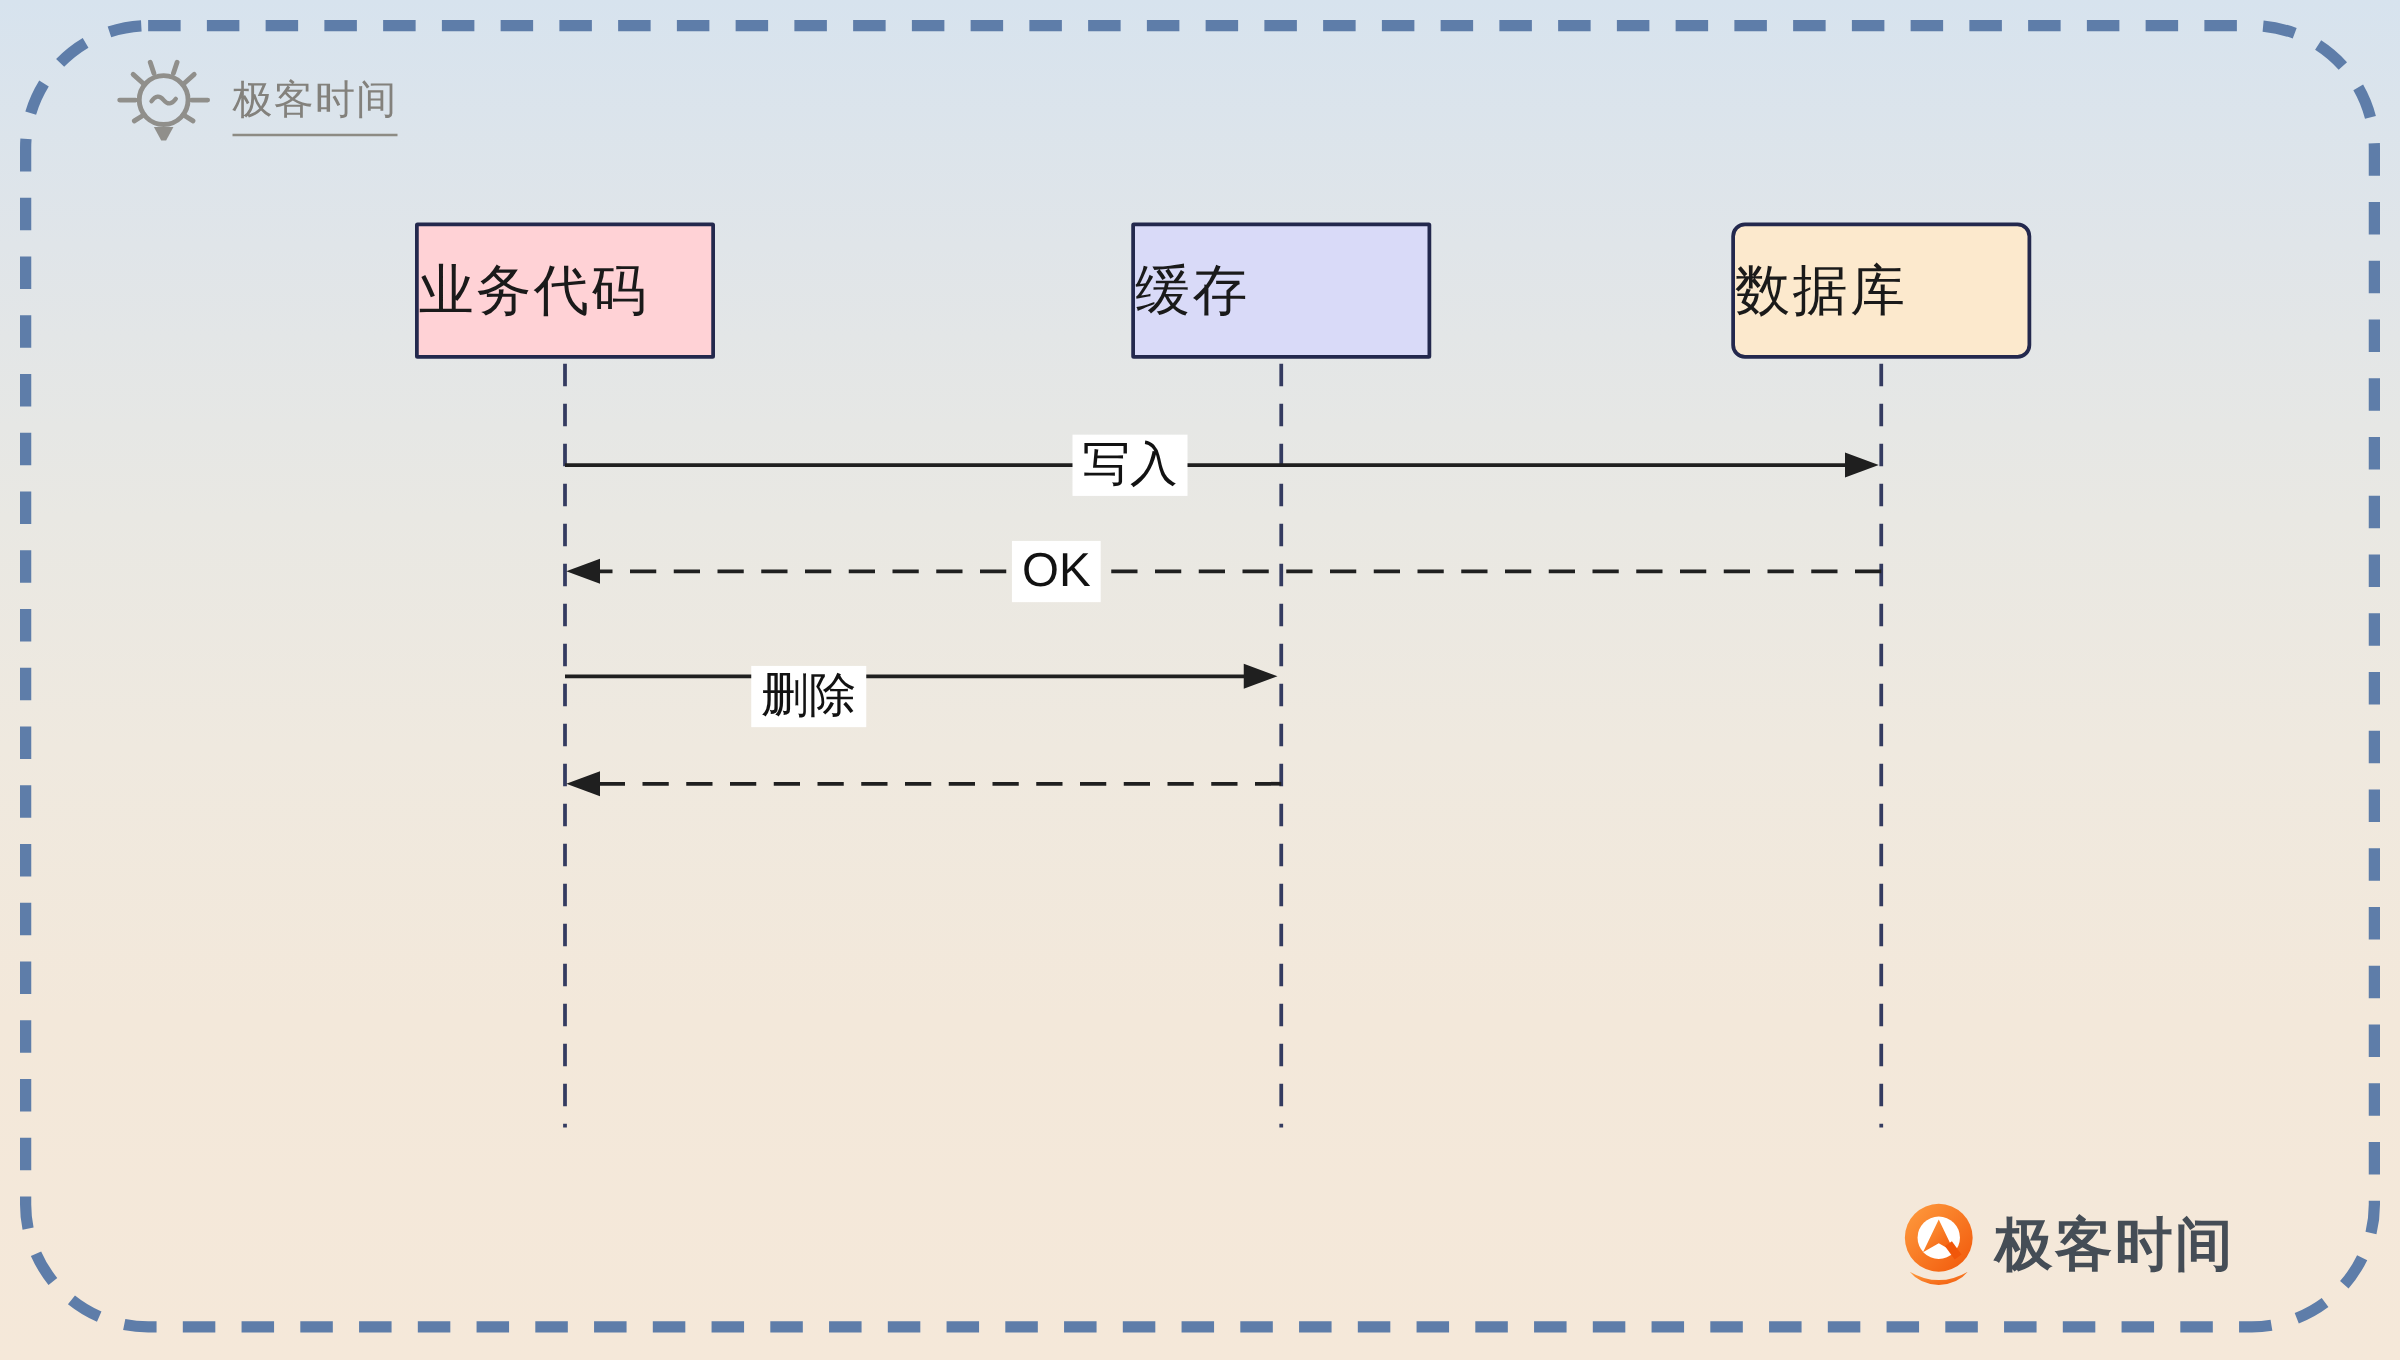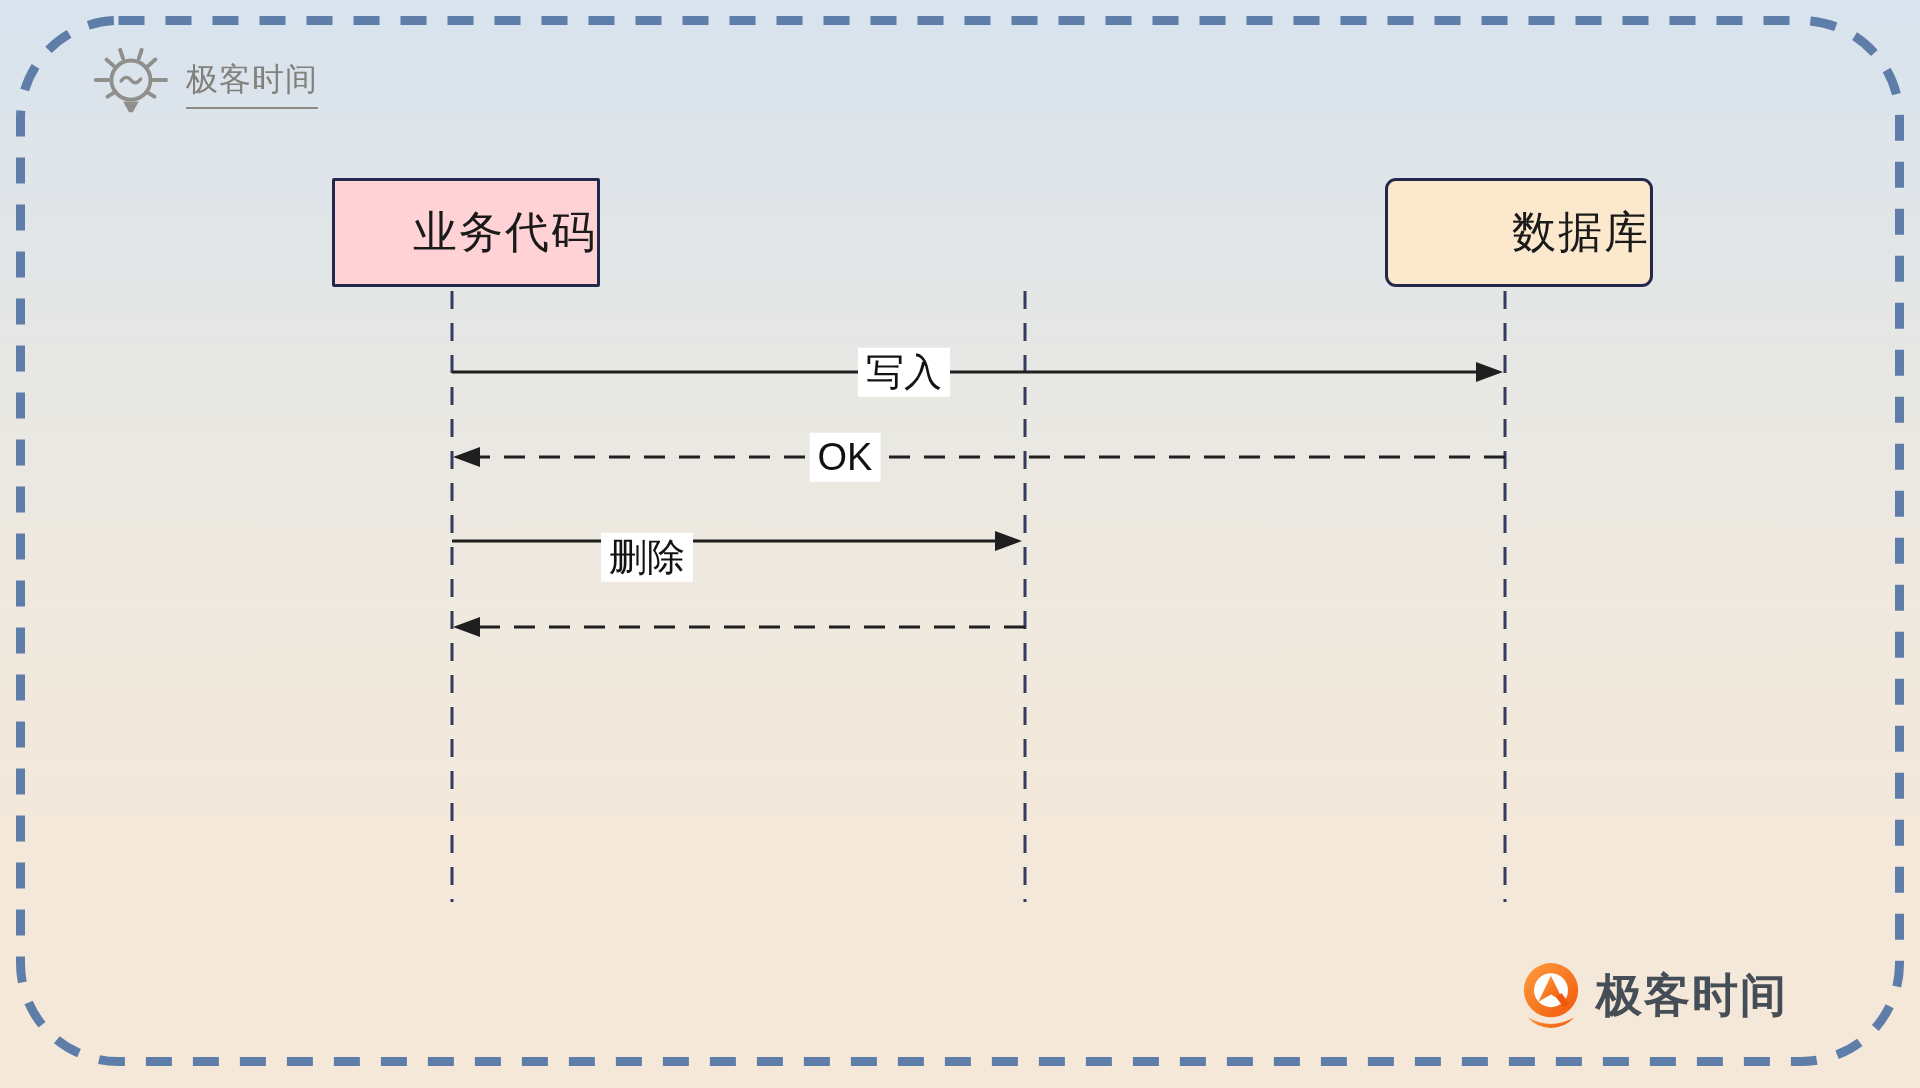--- a/index.html
+++ b/index.html
@@ -39,28 +39,28 @@
     color: #83817c;
     padding-bottom: 5px;
     border-bottom: 2px solid #8d8b84;
     letter-spacing: 1px;
   }
 
   
   .actor {
     position: absolute;
     top: 178px;
-    width: 268px;
+    width: 240px;
     height: 109px;
     box-sizing: border-box;
     border: 3px solid #23284d;
     border-radius: 2px;
     display: flex;
     align-items: center;
-    justify-content: flex-end;
+    justify-content: flex-start;
     font-size: 44px;
     color: #1a1a1a;
     letter-spacing: 2px;
   }
   .actor-business { left: 332px; }
   .actor-cache    { left: 905px; }
   .actor-database { left: 1385px; border-radius: 11px; }
 
   
   .msg-label {
@@ -139,20 +139,23 @@
         <line x1="62" y1="48" x2="70" y2="53"></line>
       </g>
       <path d="M38 58 L54 58 L48 69 L44 69 Z" fill="#908f8b"></path>
     </svg>
     <span class="title-text">极客时间</span>
   </div>
 
   <div class="actor actor-business" style="background: rgb(255, 210, 214);">
     <span>业务代码</span>
   </div>
+  <div class="actor actor-cache" style="background: rgb(217, 218, 248);">
+    <span>缓存</span>
+  </div>
   <div class="actor actor-database" style="background: rgb(252, 233, 205);">
     <span>数据库</span>
   </div>
 
   <div class="msg-label" style="left:904px; top:372px;">写入</div>
   <div class="msg-label" style="left:845px; top:457px;">OK</div>
   <div class="msg-label" style="left:647px; top:541px;margin-top:16px;">删除</div>
 
   <div class="logo">
     <svg width="62" height="72" viewBox="0 0 64 72">

